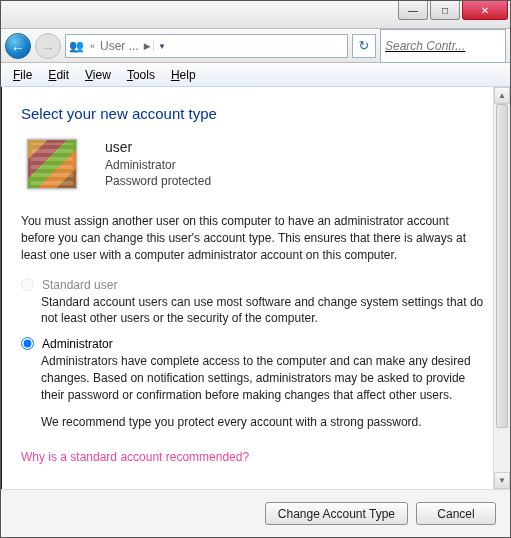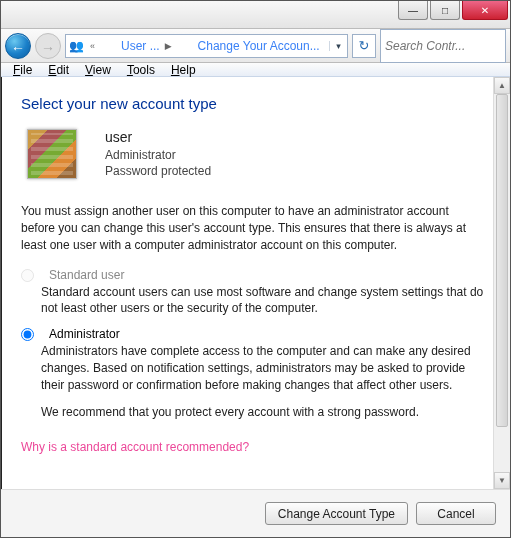--- a/index.html
+++ b/index.html
@@ -8,43 +8,43 @@
 .titlebar { height: 28px; background: linear-gradient(to bottom, #f8f8f8, #e4e4e4); border-bottom: 1px solid #bbb; display: flex; justify-content: flex-end; align-items: flex-start; padding: 0 2px; }
 .titlebtn { width: 30px; height: 19px; margin-left: 2px; border: 1px solid #888; border-top: none; border-radius: 0 0 3px 3px; display: flex; align-items: center; justify-content: center; font-size: 10px; color: #222; background: linear-gradient(to bottom, #f4f4f4, #d8d8d8); }
 .titlebtn.close { width: 46px; background: linear-gradient(to bottom, #e68, #c23); color: #fff; border-color: #a12; }
 .glyph { font-family: Arial, sans-serif; }
 .navbar { height: 34px; background: linear-gradient(to bottom, #fafafa, #e8e8e8); border-bottom: 1px solid #bbb; display: flex; align-items: center; padding: 0 4px; gap: 4px; }
 .navbtn { width: 26px; height: 26px; border-radius: 50%; display: flex; align-items: center; justify-content: center; font-size: 14px; }
 .navback { background: radial-gradient(circle at 35% 30%, #6ac8f0 0%, #1a7fc9 55%, #0a5da0 100%); color: #fff; border: 1px solid #0a5da0; box-shadow: inset 0 1px 0 rgba(255,255,255,.4); }
 .navfwd { background: #e2e2e2; color: #aaa; border: 1px solid #c0c0c0; }
 .crumbs { flex: 1; height: 24px; background: #fff; border: 1px solid #9db0c8; display: flex; align-items: center; font-size: 12px; overflow: hidden; }
 .crumb-icon { width: 18px; height: 18px; margin: 0 2px; display: flex; align-items: center; justify-content: center; font-size: 12px; }
-.crumb { padding: 0 3px; white-space: nowrap; color: #3b82f6; margin-left: 21px; }
+.crumb { padding: 0 3px; white-space: nowrap; color: #737373; }
 .crumb-ell { max-width: 48px; overflow: hidden; text-overflow: ellipsis; }
 .crumb-sep { color: #666; padding: 0 2px; font-size: 9px; }
 .crumb-title { overflow: hidden; text-overflow: ellipsis; white-space: nowrap; flex: 1; }
 .crumb-drop { width: 18px; border-left: 1px solid #cfd8e3; display: flex; align-items: center; justify-content: center; color: #345; font-size: 9px; }
 .refresh { width: 24px; height: 24px; background: #fff; border: 1px solid #9db0c8; display: flex; align-items: center; justify-content: center; color: #2a6db2; font-size: 13px; }
-.search { width: 126px; height: 24px; background: #fff; border: 1px solid #9db0c8; display: flex; align-items: center; padding: 16px 4px; }
+.search { width: 126px; height: 24px; background: #fff; border: 1px solid #9db0c8; display: flex; align-items: center; padding: 16px 4px; text-decoration: underline; }
 .search input { border: none; outline: none; font-size: 12px; font-style: italic; color: #888; width: 100%; font-family: inherit; }
-.menubar { height: 14px; background: linear-gradient(to bottom, #fcfcfc, #e8eef7); border-bottom: 1px solid #c9d6e8; display: flex; align-items: center; padding: 0 4px; font-size: 12px; }
+.menubar { height: 24px; background: linear-gradient(to bottom, #fcfcfc, #e8eef7); border-bottom: 1px solid #c9d6e8; display: flex; align-items: center; padding: 0 4px; font-size: 12px; }
 .menuitem { padding: 2px 8px; }
 .menuitem u { text-decoration: underline; }
 .content { flex: 1; display: flex; overflow: hidden; }
 .main { flex: 1; padding: 18px 8px 8px 20px; overflow: hidden; color: #222; }
 .heading { color: #003399; font-size: 15px; font-weight: normal; margin-bottom: 16px; }
 .userblock { display: flex; align-items: center; gap: 28px; margin: 4px 0 24px 6px; }
 .usericon { width: 50px; height: 50px; border: 1px solid #bbb; background: linear-gradient(135deg,#c94 0 20%,#a55 20% 40%,#7a3 40% 60%,#d83 60% 80%,#963 80% 100%); box-shadow: 0 0 3px rgba(0,0,0,.3); position: relative; }
 .usericon::after { content:""; position:absolute; inset:3px; background: repeating-linear-gradient(0deg,rgba(255,255,255,.2) 0 4px, transparent 4px 8px); }
 .userinfo { line-height: 1.35; }
 .username { font-size: 14px; }
 .usersub { color: #444; }
 .para { margin: 6px 0 14px 0; line-height: 1.4; color: #222; }
 .opt { margin: 6px 0 10px 0; }
-.opt-row { display: flex; align-items: flex-end; gap: 15px; }
+.opt-row { display: flex; align-items: flex-start; gap: 8px; }
 .opt-label { color: #000; }
 .opt-label.disabled { color: #888; }
 .opt input[type=radio] { margin: 0; }
 .opt input[type=radio]:disabled { opacity: .55; }
 .opt-desc { margin: 2px 0 0 20px; line-height: 1.4; color: #222; }
 .link { color: #ec4899; margin-top: 6px; display: inline-block; cursor: pointer; }
 .scrollbar { width: 17px; background: #f0f0f0; border-left: 1px solid #ddd; display: flex; flex-direction: column; }
 .sb-btn { height: 17px; background: linear-gradient(to bottom,#f8f8f8,#e0e0e0); border: 1px solid #ccc; display: flex; align-items: center; justify-content: center; font-size: 8px; color: #666; }
 .sb-track { flex: 1; position: relative; }
 .sb-thumb { position: absolute; left: 2px; right: 2px; top: 0; height: 88%; background: linear-gradient(to right,#e8e8e8,#d4d4d4); border: 1px solid #bfbfbf; border-radius: 2px; }
@@ -74,21 +74,20 @@
         <span>←</span>
       </div>
     <div class="navbtn navfwd">
         <span>→</span>
       </div>
     <div class="crumbs">
       <div class="crumb-icon">👥</div>
       <div class="crumb-sep">«</div>
       <div class="crumb crumb-ell">User ...</div>
       <div class="crumb-sep">▶</div>
-      <div class="crumb crumb-title">Change Your Accoun...</div>
       <div class="crumb-drop">
           <span>▾</span>
         </div>
     </div>
     <div class="refresh">
         <span>↻</span>
       </div>
     <div class="search">
       <input type="text" placeholder="Search Contr..." style="">
     </div>
@@ -126,21 +125,21 @@
       </div>
 
       <div class="opt">
         <label class="opt-row">
           <input type="radio" name="acct" checked="" style="">
           <span class="opt-label">Administrator</span>
         </label>
         <div class="opt-desc">Administrators have complete access to the computer and can make any desired changes. Based on notification settings, administrators may be asked to provide their password or confirmation before making changes that affect other users.</div>
       </div>
 
-      <div class="para" style="margin-left:20px">We recommend that you protect every account with a strong password.</div>
+      <div class="para" style="margin-left:20px">We recommend type you protect every account with a strong password.</div>
 
       <a class="link">Why is a standard account recommended?</a>
     </div>
 
     <div class="scrollbar">
       <div class="sb-btn">
           <span>▲</span>
         </div>
       <div class="sb-track">
         <div class="sb-thumb"></div>

